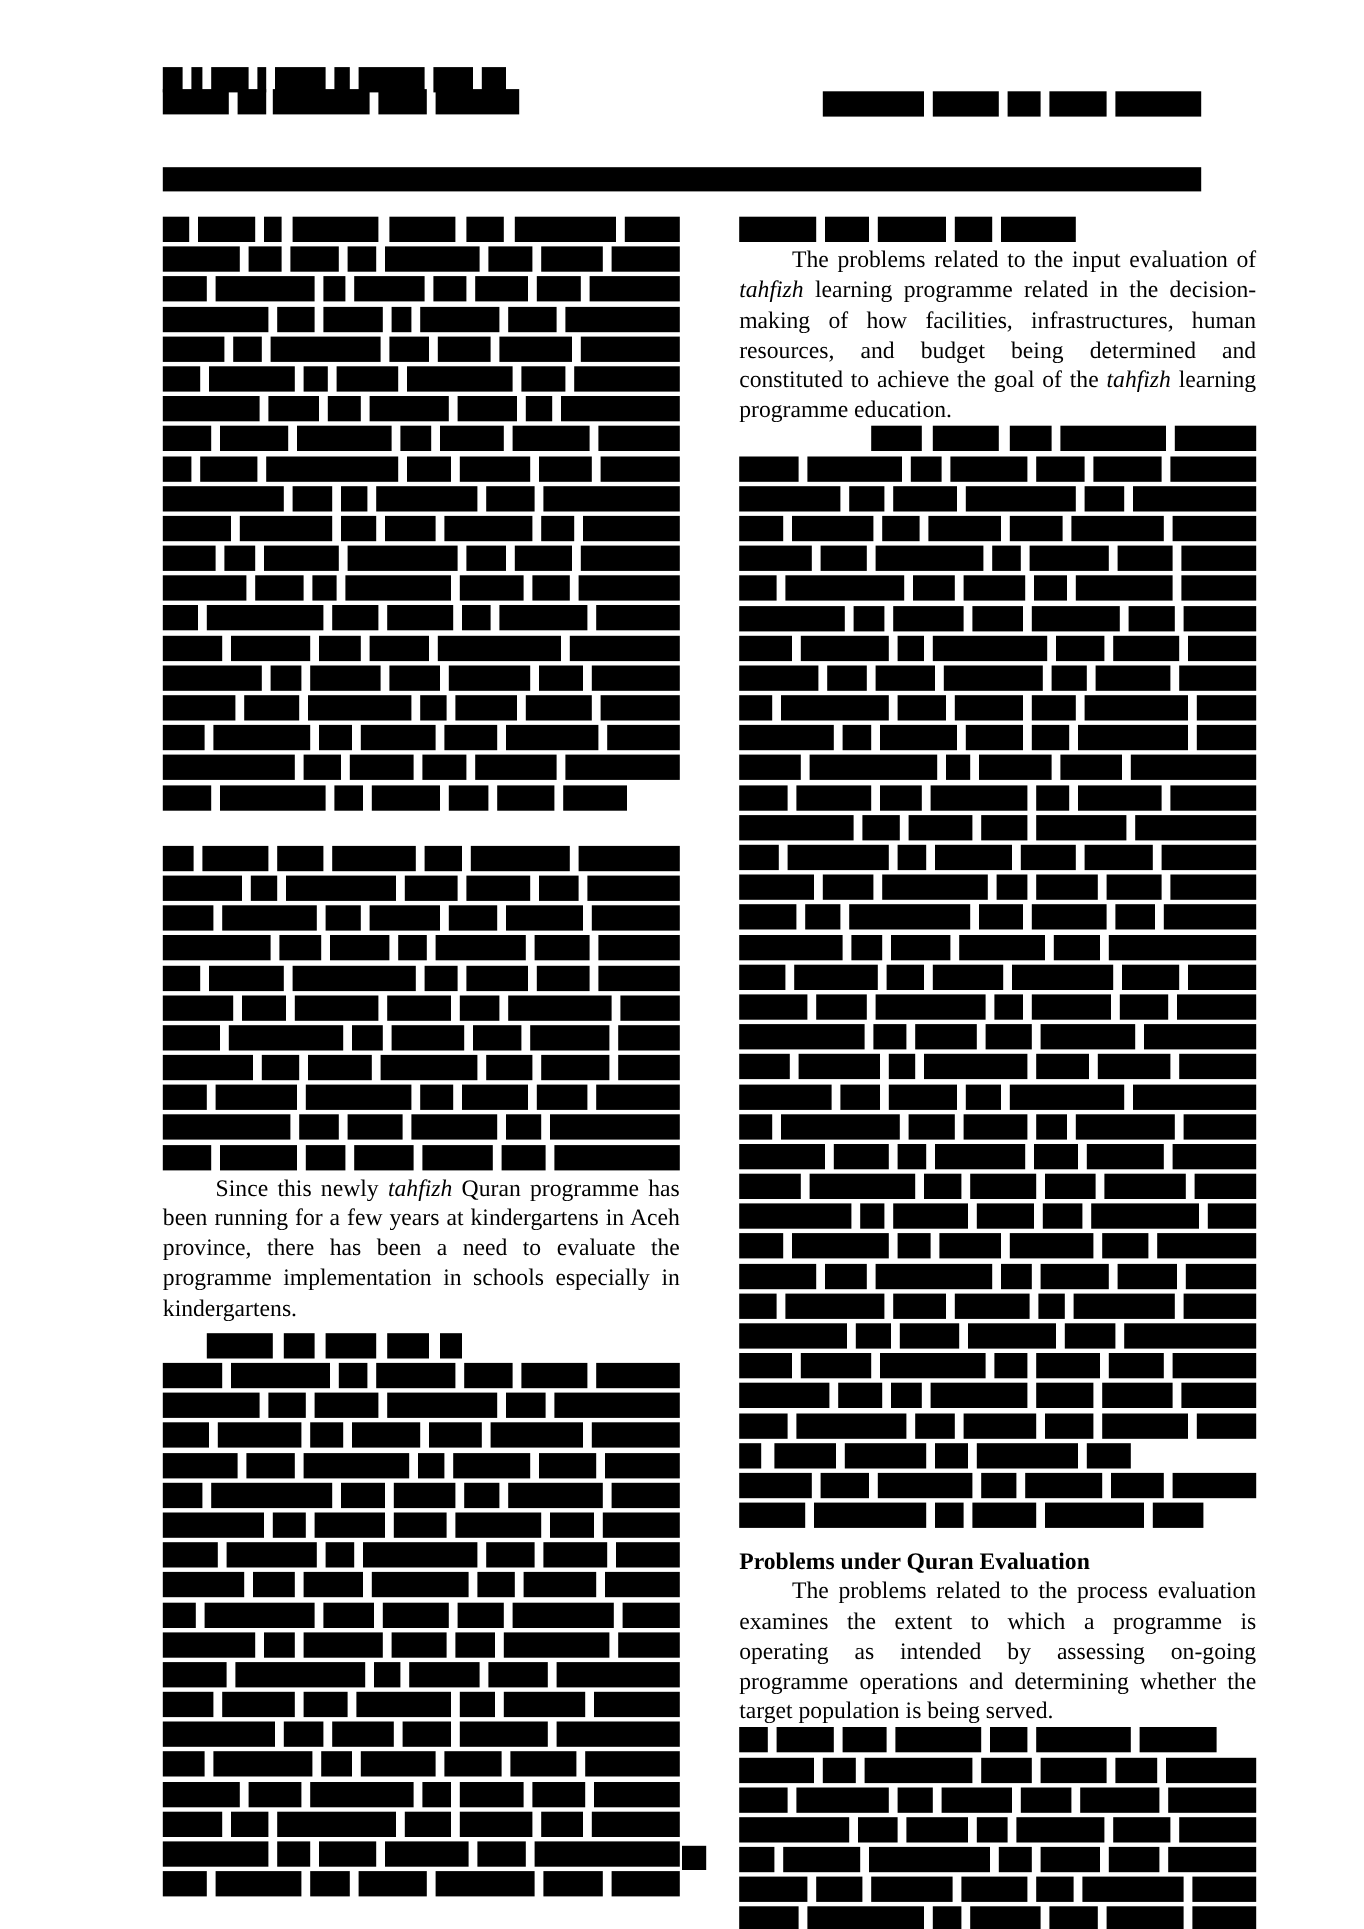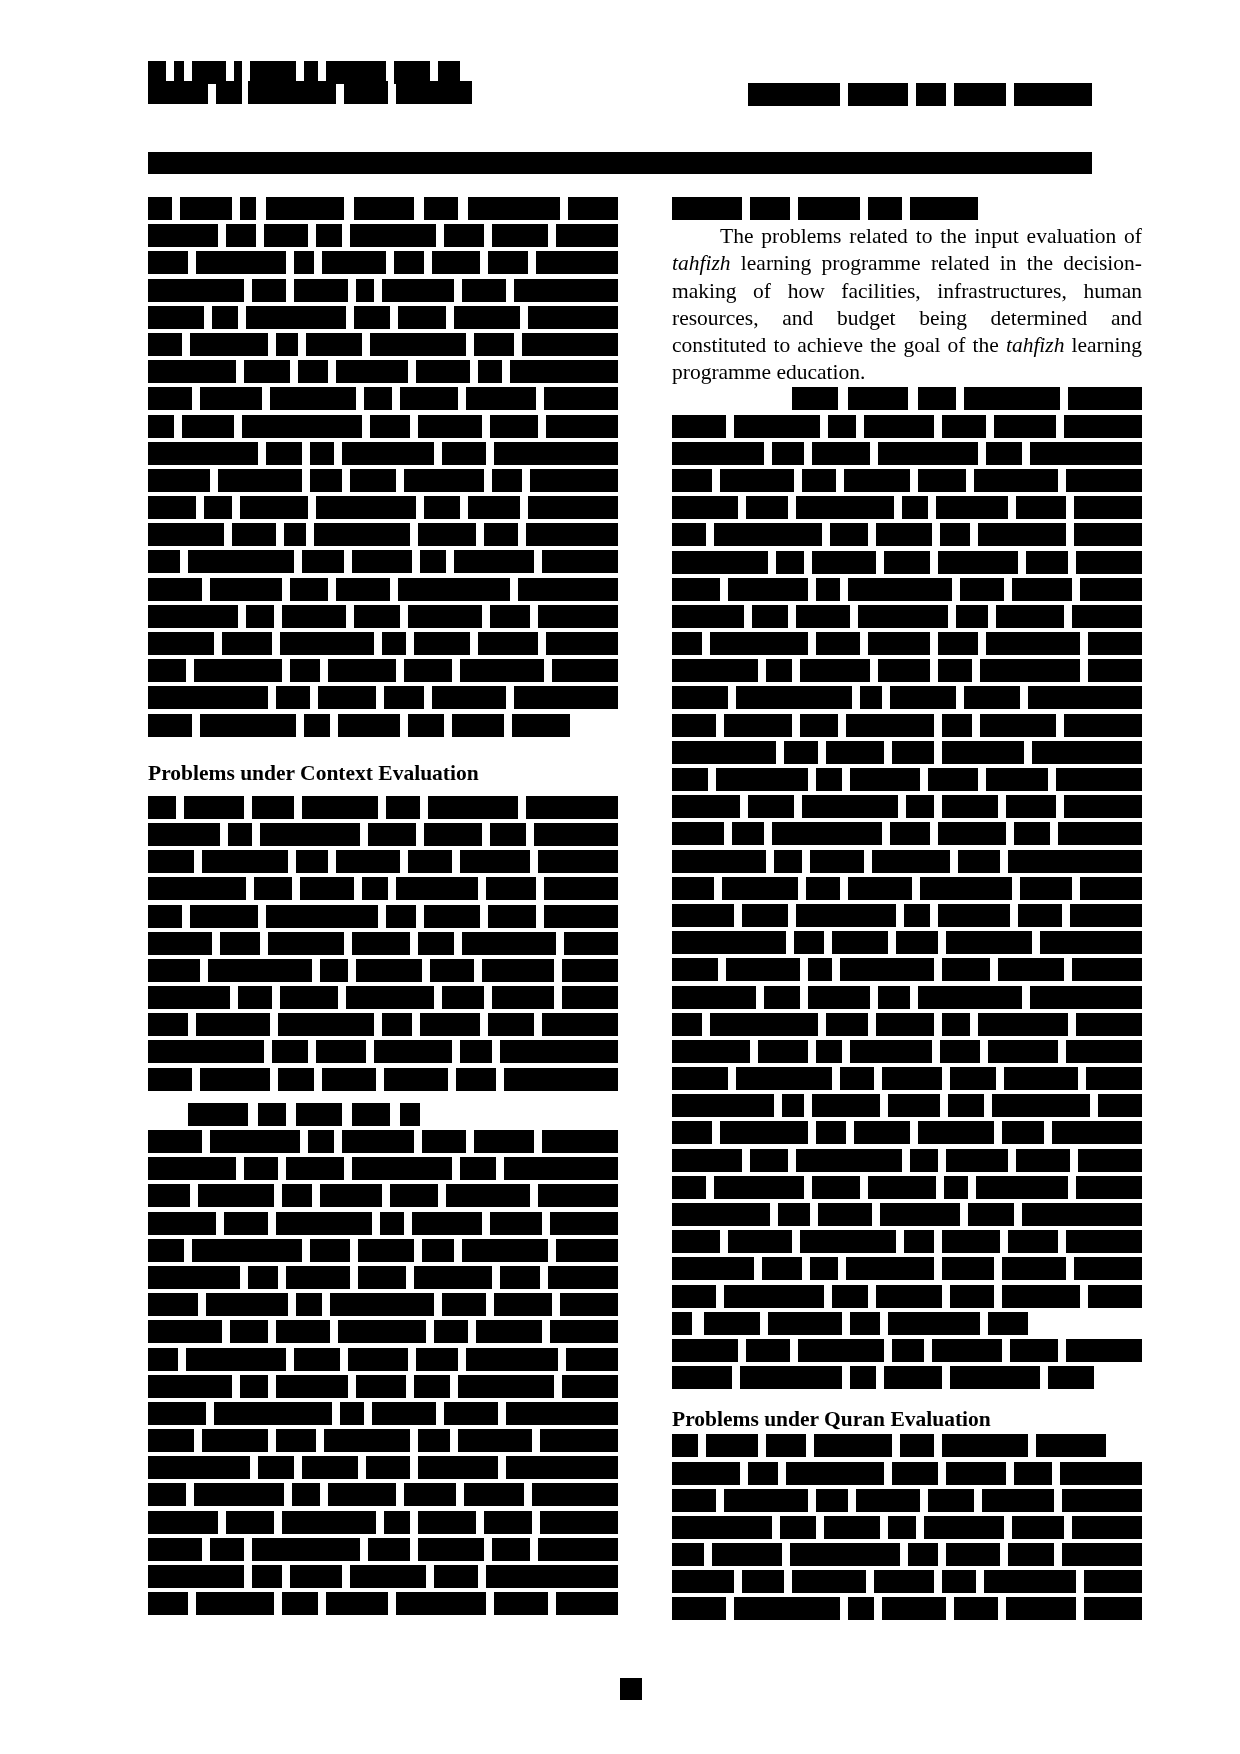--- a/index.html
+++ b/index.html
@@ -334,21 +334,20 @@
           <i style="left:156px;width:26px"></i>
           <i style="left:190px;width:62px"></i>
           <i style="left:260px;width:36px"></i>
           <i style="left:304px;width:52px"></i>
           <i style="left:364px;width:58px"></i>
         </div>
     </div>
 
     <div class="spacer20"></div>
 
-    <h3 class="sec">Problems under Context Evaluation</h3>
 
     <div class="spacer8"></div>
 
     <div class="redact dense">
       <div class="row">
           <i style="left:0;width:28px"></i>
           <i style="left:36px;width:60px"></i>
           <i style="left:104px;width:42px"></i>
           <i style="left:154px;width:76px"></i>
           <i style="left:238px;width:34px"></i>
@@ -442,20 +441,23 @@
           <i style="left:0;width:44px"></i>
           <i style="left:52px;width:70px"></i>
           <i style="left:130px;width:36px"></i>
           <i style="left:174px;width:54px"></i>
           <i style="left:236px;width:64px"></i>
           <i style="left:308px;width:40px"></i>
           <i style="left:356px;width:114px"></i>
         </div>
     </div>
 
+    <p class="para">
+      <span class="indent"></span>Since this newly <span class="it">tahfizh</span> Quran programme has been running for a few years at kindergartens in Aceh province, there has been a need to evaluate the programme implementation in schools especially in kindergartens.
+    </p>
 
     <div class="spacer8"></div>
 
     <div class="redact dense">
       <div class="row">
           <i style="left:40px;width:60px"></i>
           <i style="left:110px;width:28px"></i>
           <i style="left:148px;width:46px"></i>
           <i style="left:204px;width:38px"></i>
           <i style="left:252px;width:20px"></i>
@@ -960,20 +962,23 @@
           <i style="left:212px;width:58px"></i>
           <i style="left:278px;width:90px"></i>
           <i style="left:376px;width:46px"></i>
         </div>
     </div>
 
     <div class="spacer14"></div>
 
     <h3 class="sec">Problems under Quran Evaluation</h3>
 
+    <p class="para">
+      <span class="indent"></span>The problems related to the process evaluation examines the extent to which a programme is operating as intended by assessing on-going programme operations and determining whether the target population is being served.
+    </p>
 
     <div class="redact dense">
       <div class="row">
           <i style="left:0;width:26px"></i>
           <i style="left:34px;width:52px"></i>
           <i style="left:94px;width:40px"></i>
           <i style="left:142px;width:78px"></i>
           <i style="left:228px;width:34px"></i>
           <i style="left:270px;width:86px"></i>
           <i style="left:364px;width:70px"></i>

